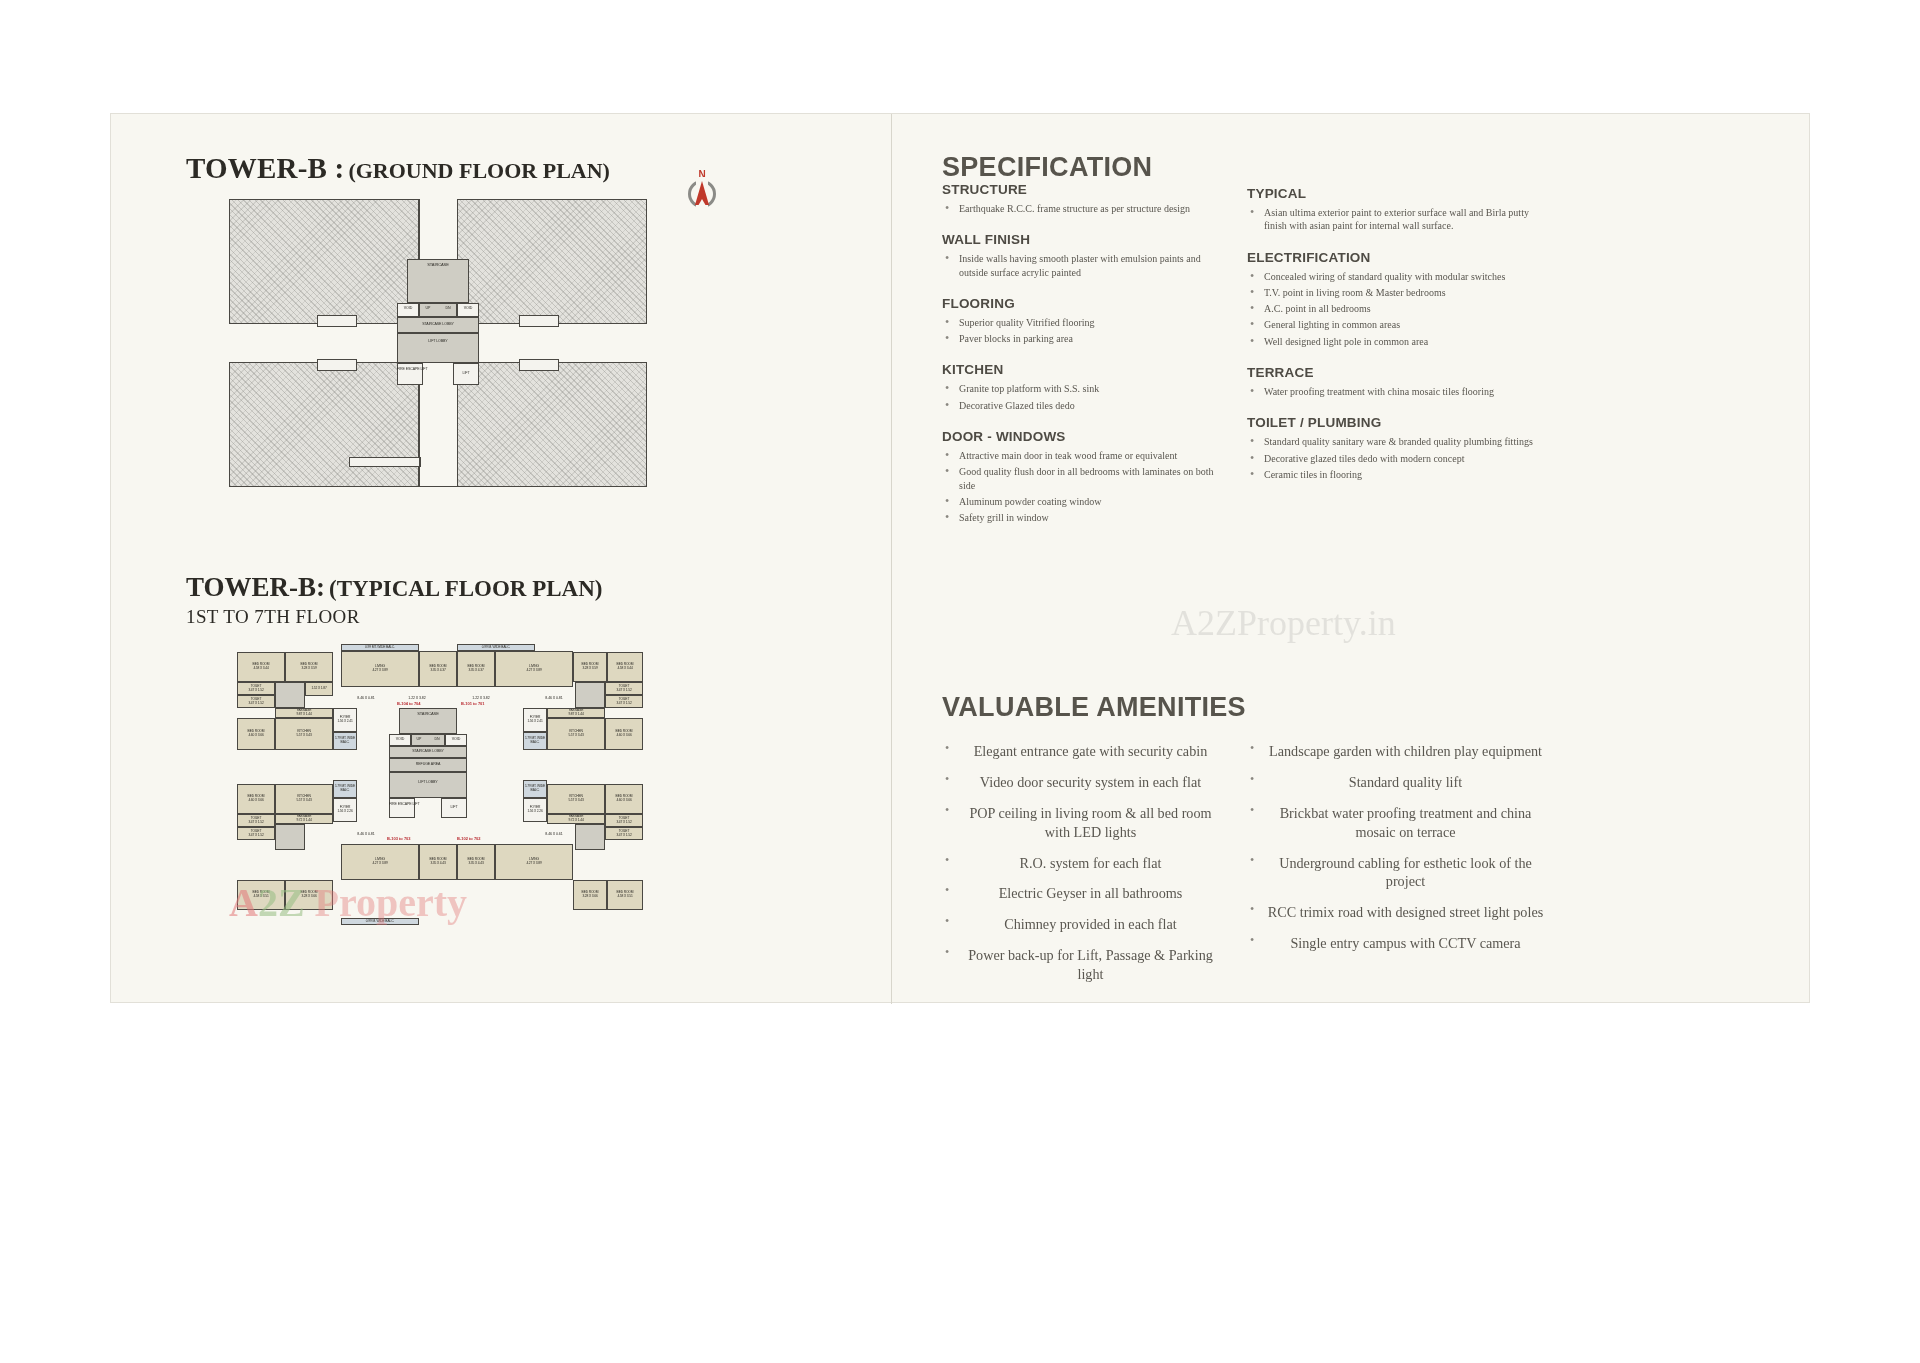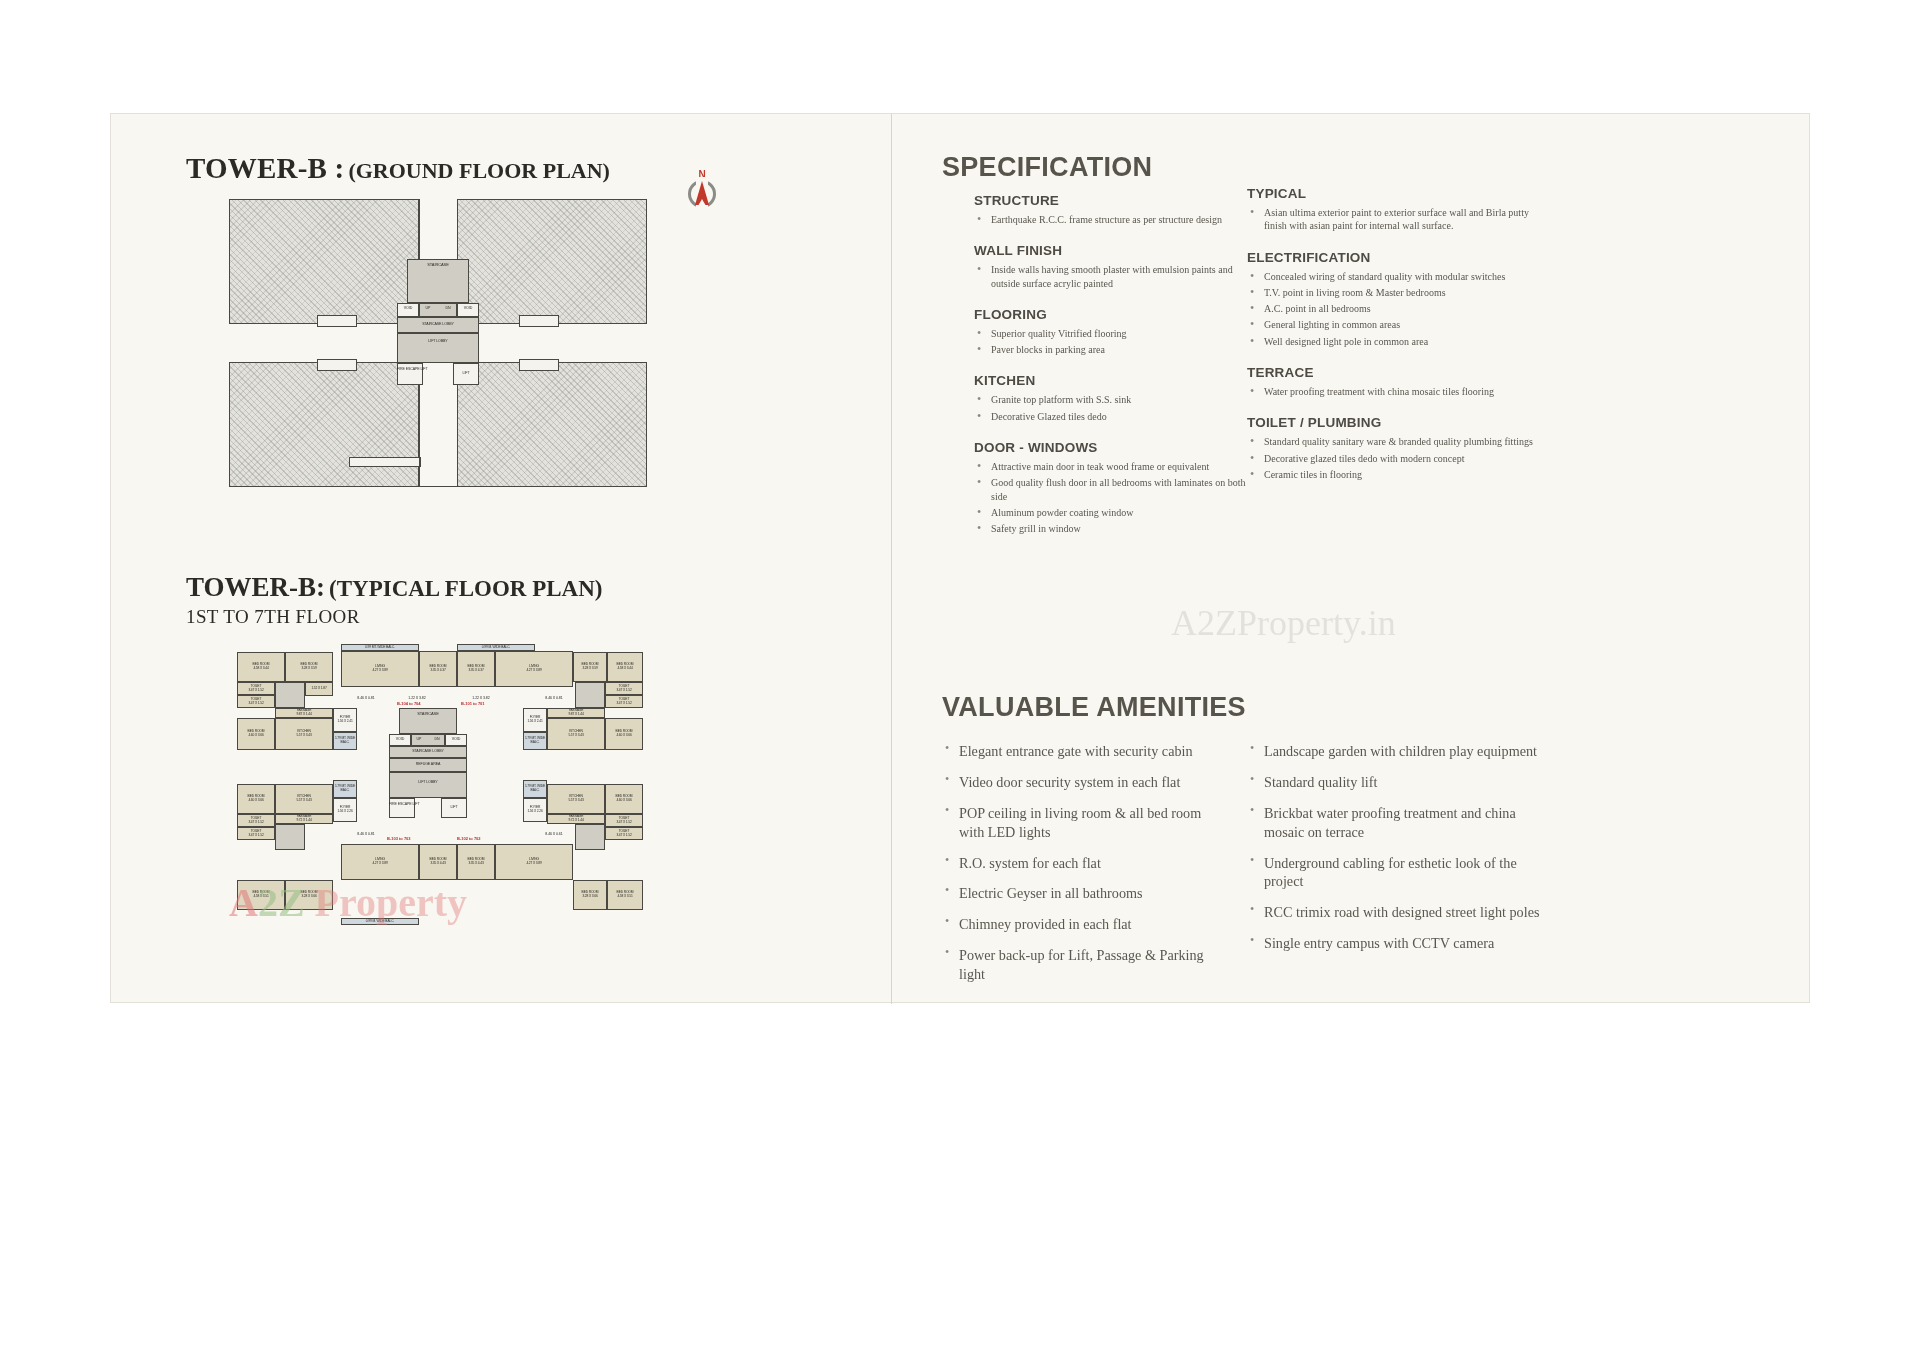--- a/index.html
+++ b/index.html
@@ -126,21 +126,21 @@
     font-size:10px;line-height:1.33;color:#5a5750;
   }
   ul.blist li:before{
     content:"\2022";position:absolute;left:3px;top:-1px;
     font-size:12px;color:#8a8780;
   }
   ul.alist{margin:0;padding:0;list-style:none;}
   ul.alist li{
     position:relative;padding-left:17px;margin-bottom:12px;
     font-family:"Liberation Serif", serif;
-    font-size:14.2px;line-height:1.33;color:#5a5750;
+    font-size:14.2px;line-height:1.33;color:#5a5750;text-align:center;
   }
   ul.alist li:before{
     content:"\2022";position:absolute;left:3px;top:-1px;
     font-size:12px;color:#8a8780;
   }
   
   .wm-right{
     position:absolute;left:1060px;top:488px;
     font-family:"Liberation Serif", serif;font-size:36px;
     color:rgba(150,150,145,.22);white-space:nowrap;pointer-events:none;
@@ -449,21 +449,21 @@
     <div class="wm-left">
       <span class="a">A</span><span class="two">2</span><span class="z">Z</span>
       <span class="p">Property</span>
     </div>
   </div>
 
   <div class="right">
 
     <div class="h1" style="left:50px;top:38px;">SPECIFICATION</div>
 
-    <div class="colL" style="top:79px;margin-left:32px;">
+    <div class="colL" style="top:68px;">
       <div class="sec">
         <div class="sec-h">STRUCTURE</div>
         <ul class="blist">
           <li>Earthquake R.C.C. frame structure as per structure design</li>
         </ul>
       </div>
       <div class="sec">
         <div class="sec-h">WALL FINISH</div>
         <ul class="blist">
           <li>Inside walls having smooth plaster with emulsion paints and outside surface acrylic painted</li>

